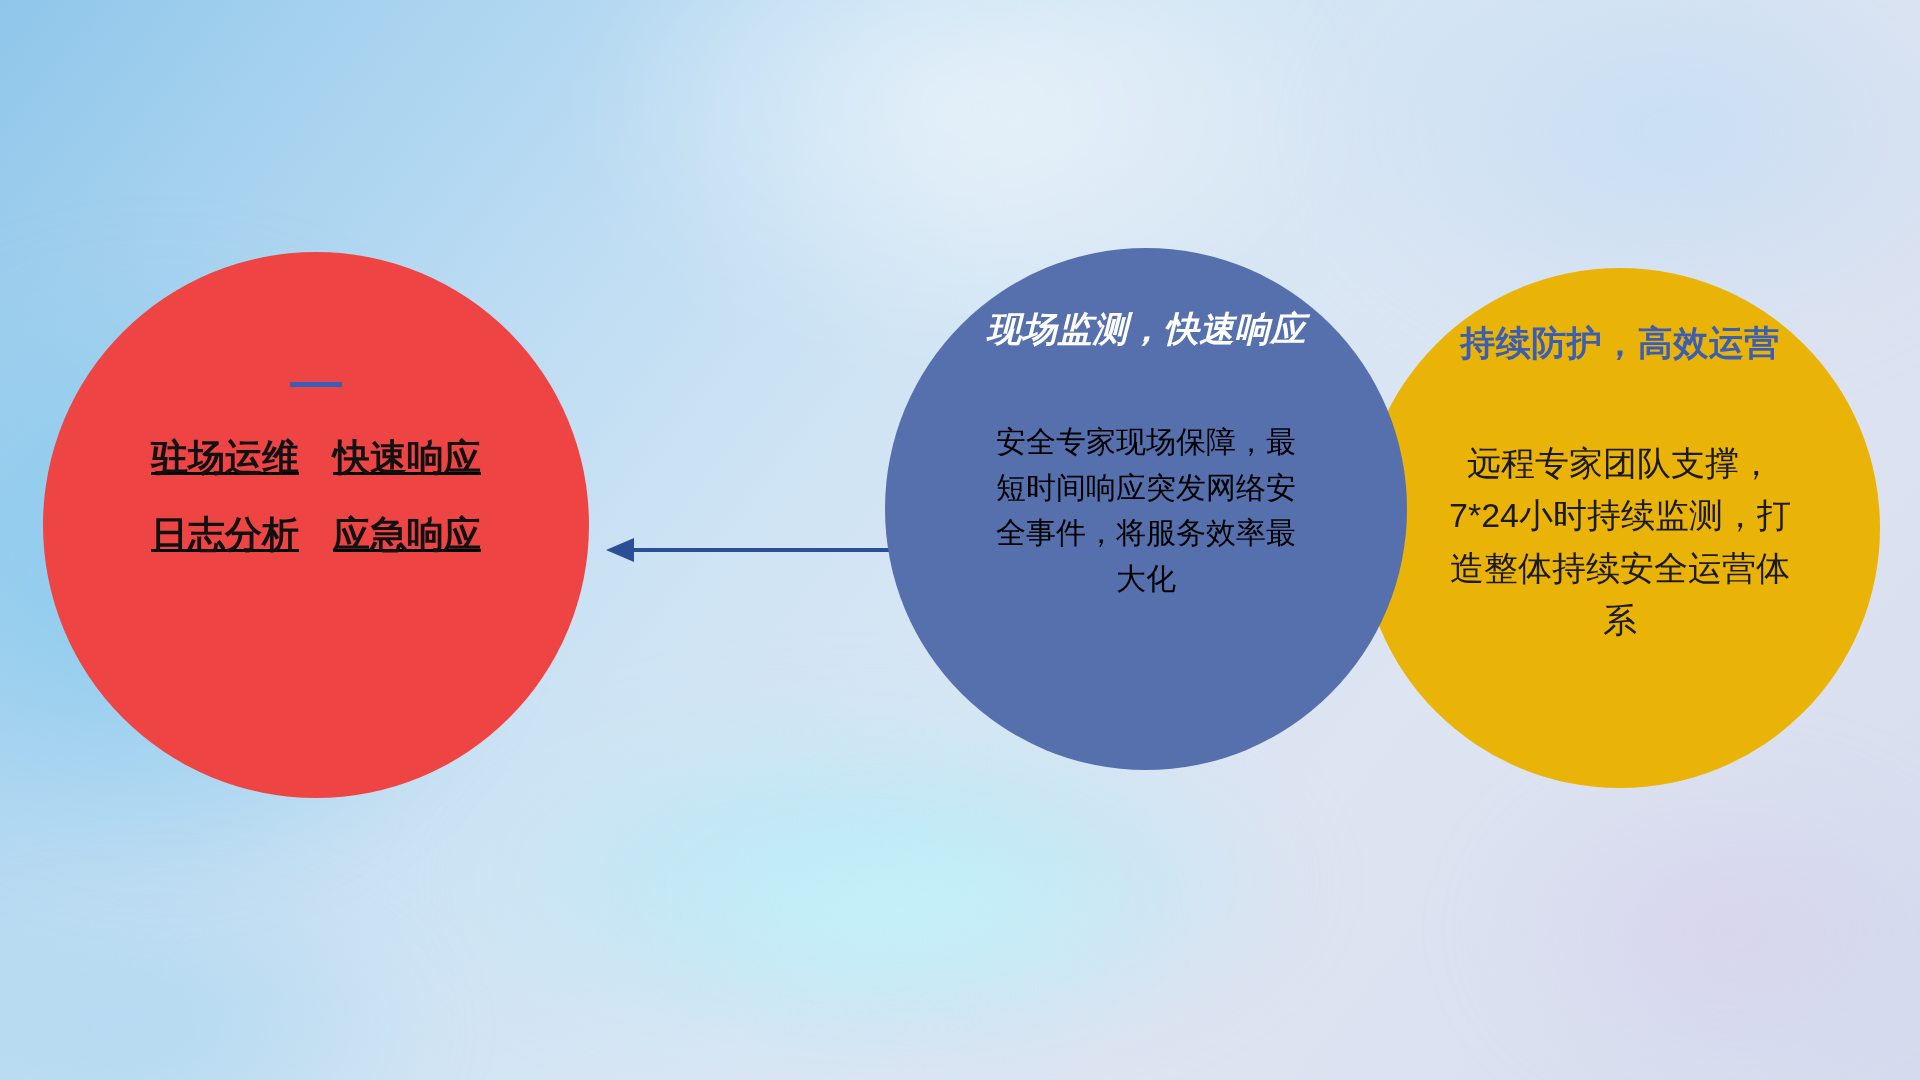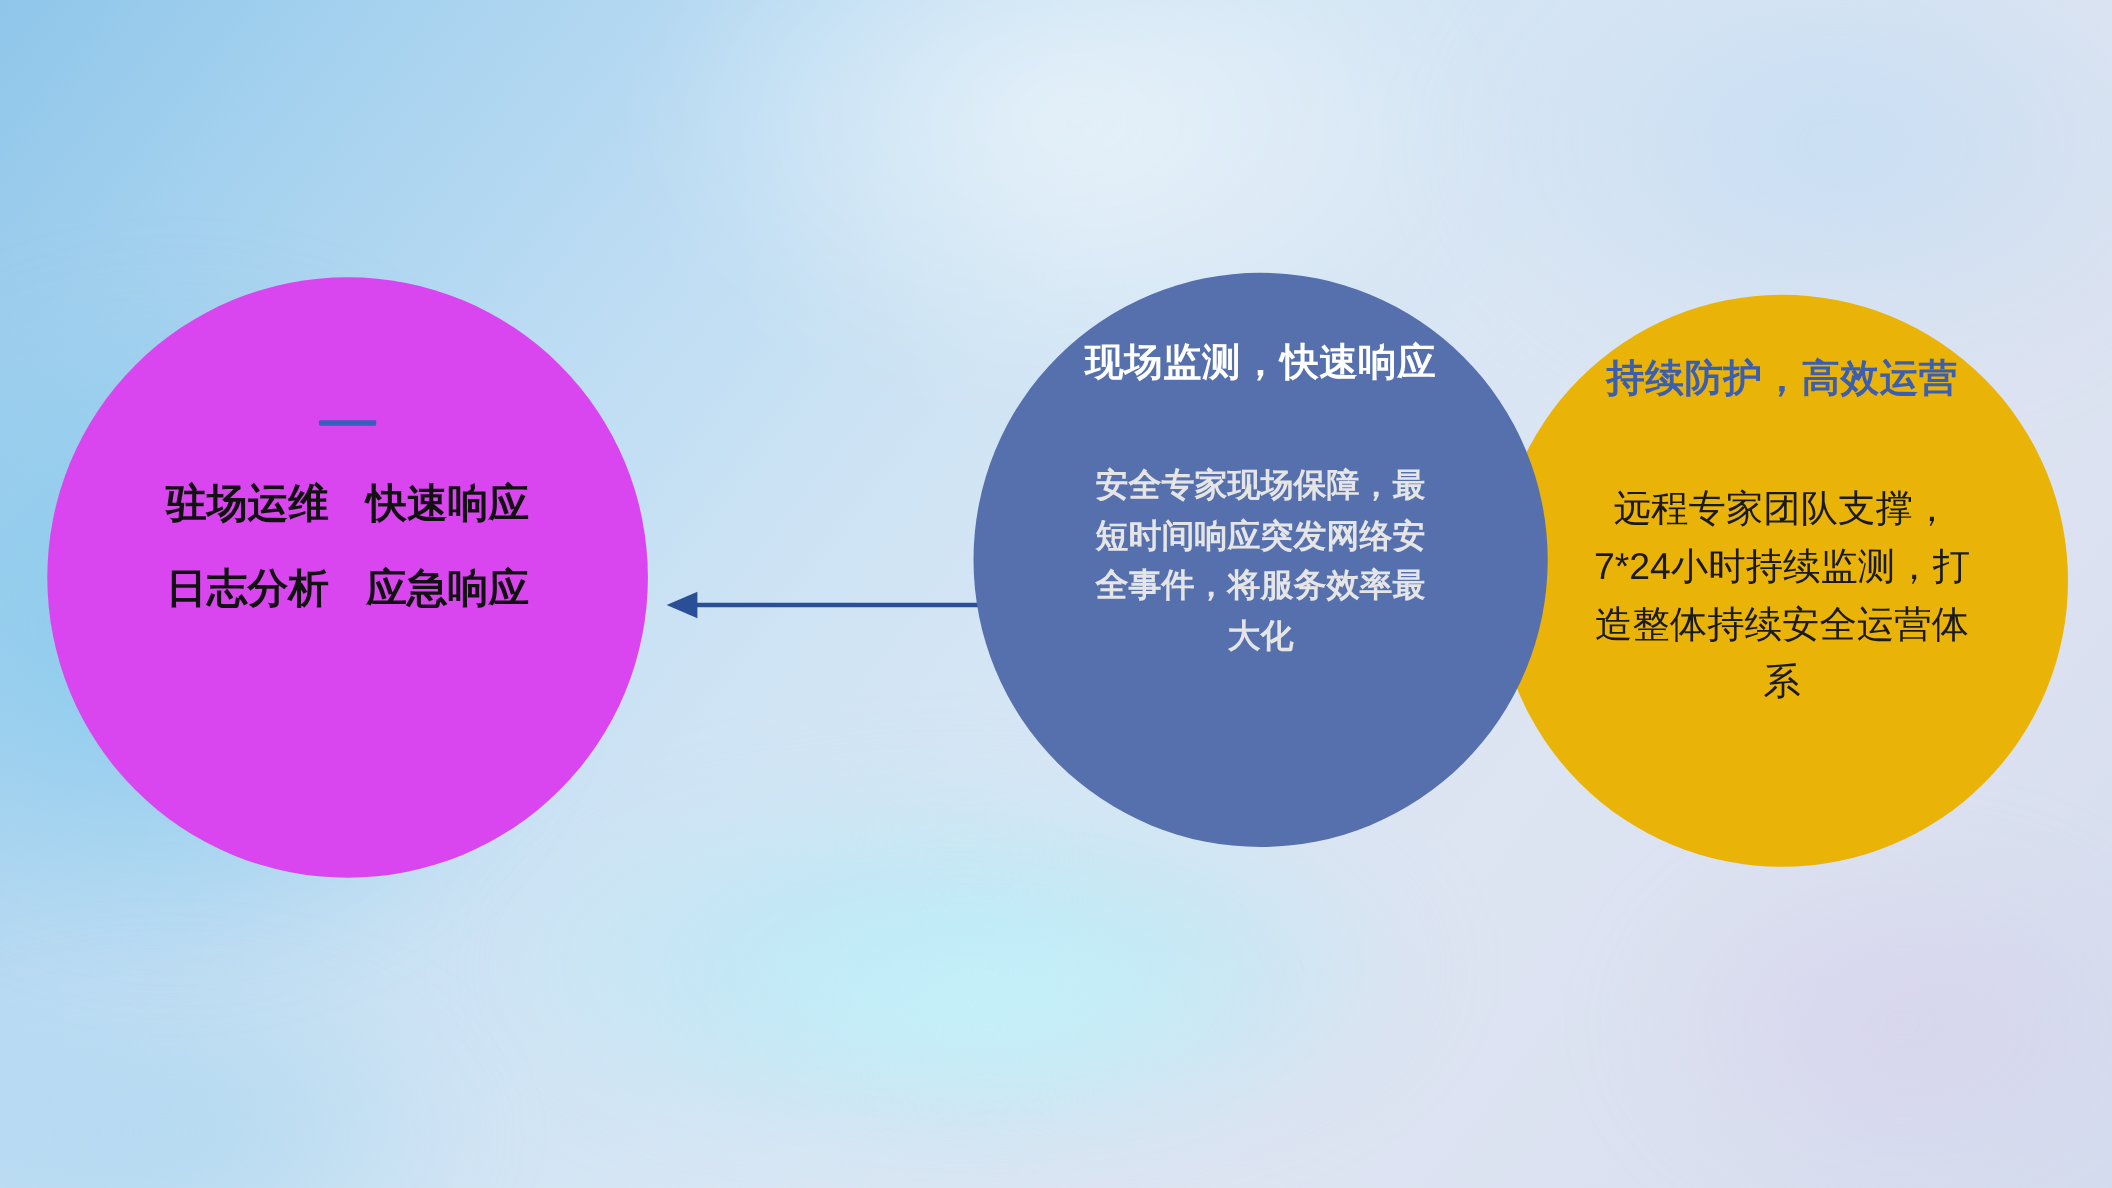--- a/index.html
+++ b/index.html
@@ -127,23 +127,24 @@
     flex-direction: column;
     align-items: center;
   }
 
   
   #circle-left {
     left: 43px;
     top: 252px;
     width: 546px;
     height: 546px;
-    background: #d946ef;
+    background: #ef4444;
     justify-content: flex-start;
     padding-top: 130px;
+    text-decoration: underline;
   }
   .dash {
     width: 52px;
     height: 5px;
     background: #3a5fbb;
     border-radius: 1px;
     margin-bottom: 52px;
   }
   .left-lines {
     text-align: center;
@@ -175,28 +176,28 @@
     z-index: 3;
     padding-top: 58px;
   }
   #circle-mid .title {
     color: #ffffff;
     font-weight: bold;
     font-size: 35px;
     letter-spacing: 0.5px;
     white-space: nowrap;
     margin-bottom: 66px;
+    font-style: italic;
   }
   #circle-mid .body {
-    color: #e5e5e5;
+    color: #000000;
     font-size: 30px;
     line-height: 1.52;
     text-align: center;
     width: 300px;
-    font-weight: bold;
   }
 
   
   #circle-right {
     left: 1360px;
     top: 268px;
     width: 520px;
     height: 520px;
     background: #eab308;
     z-index: 2;

